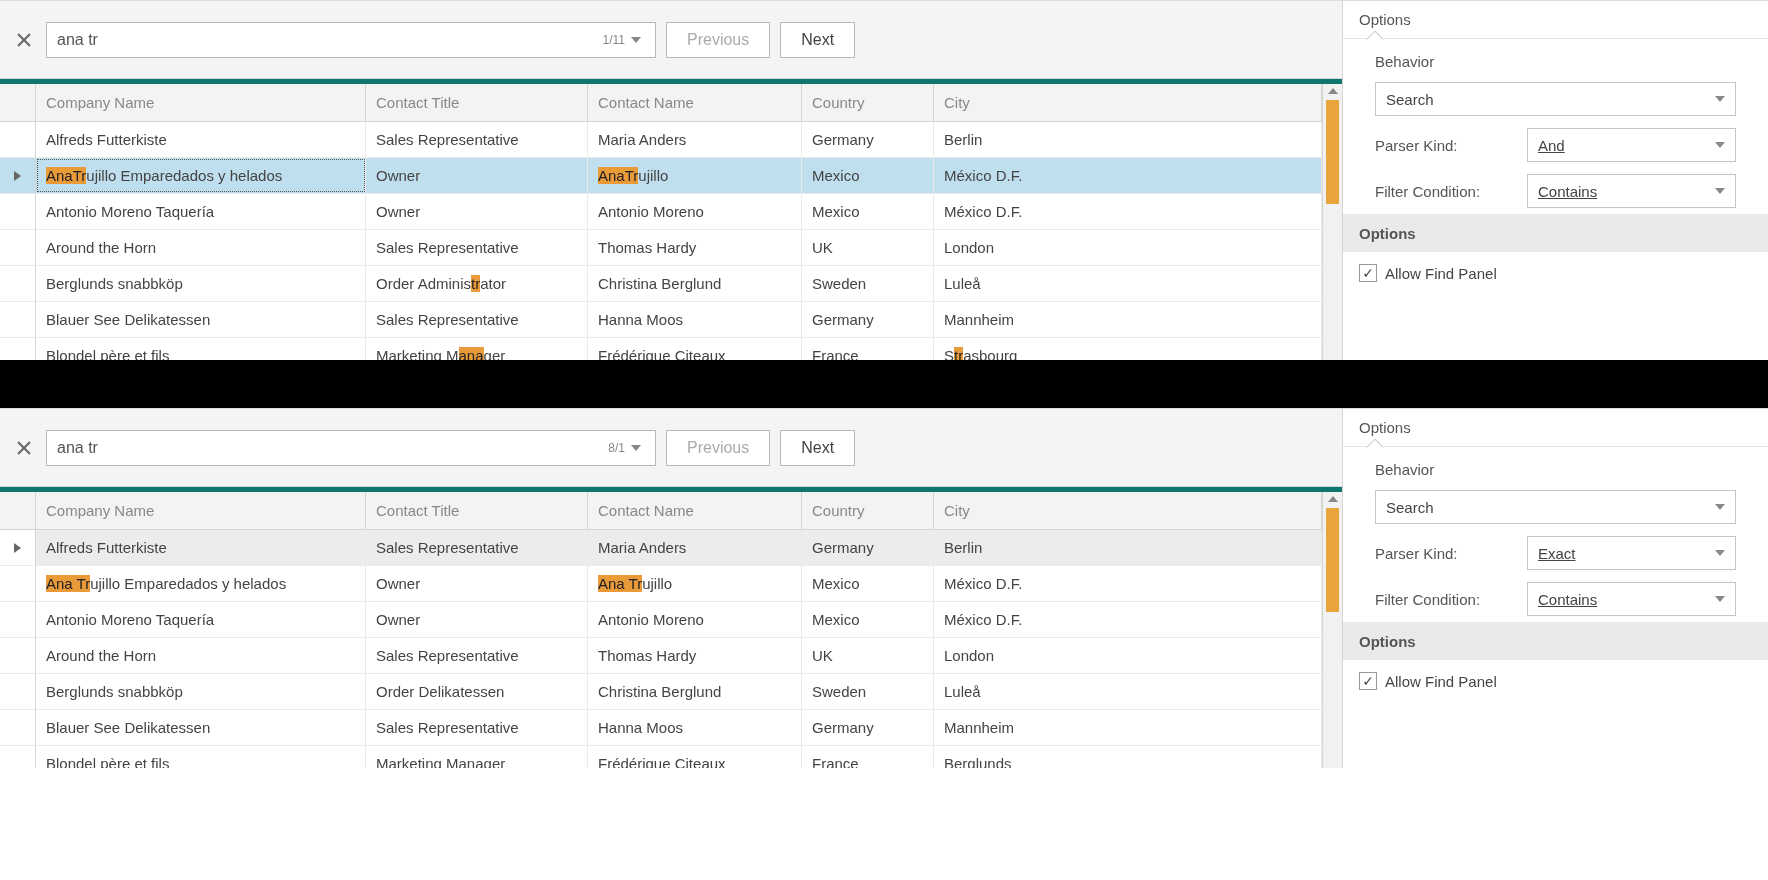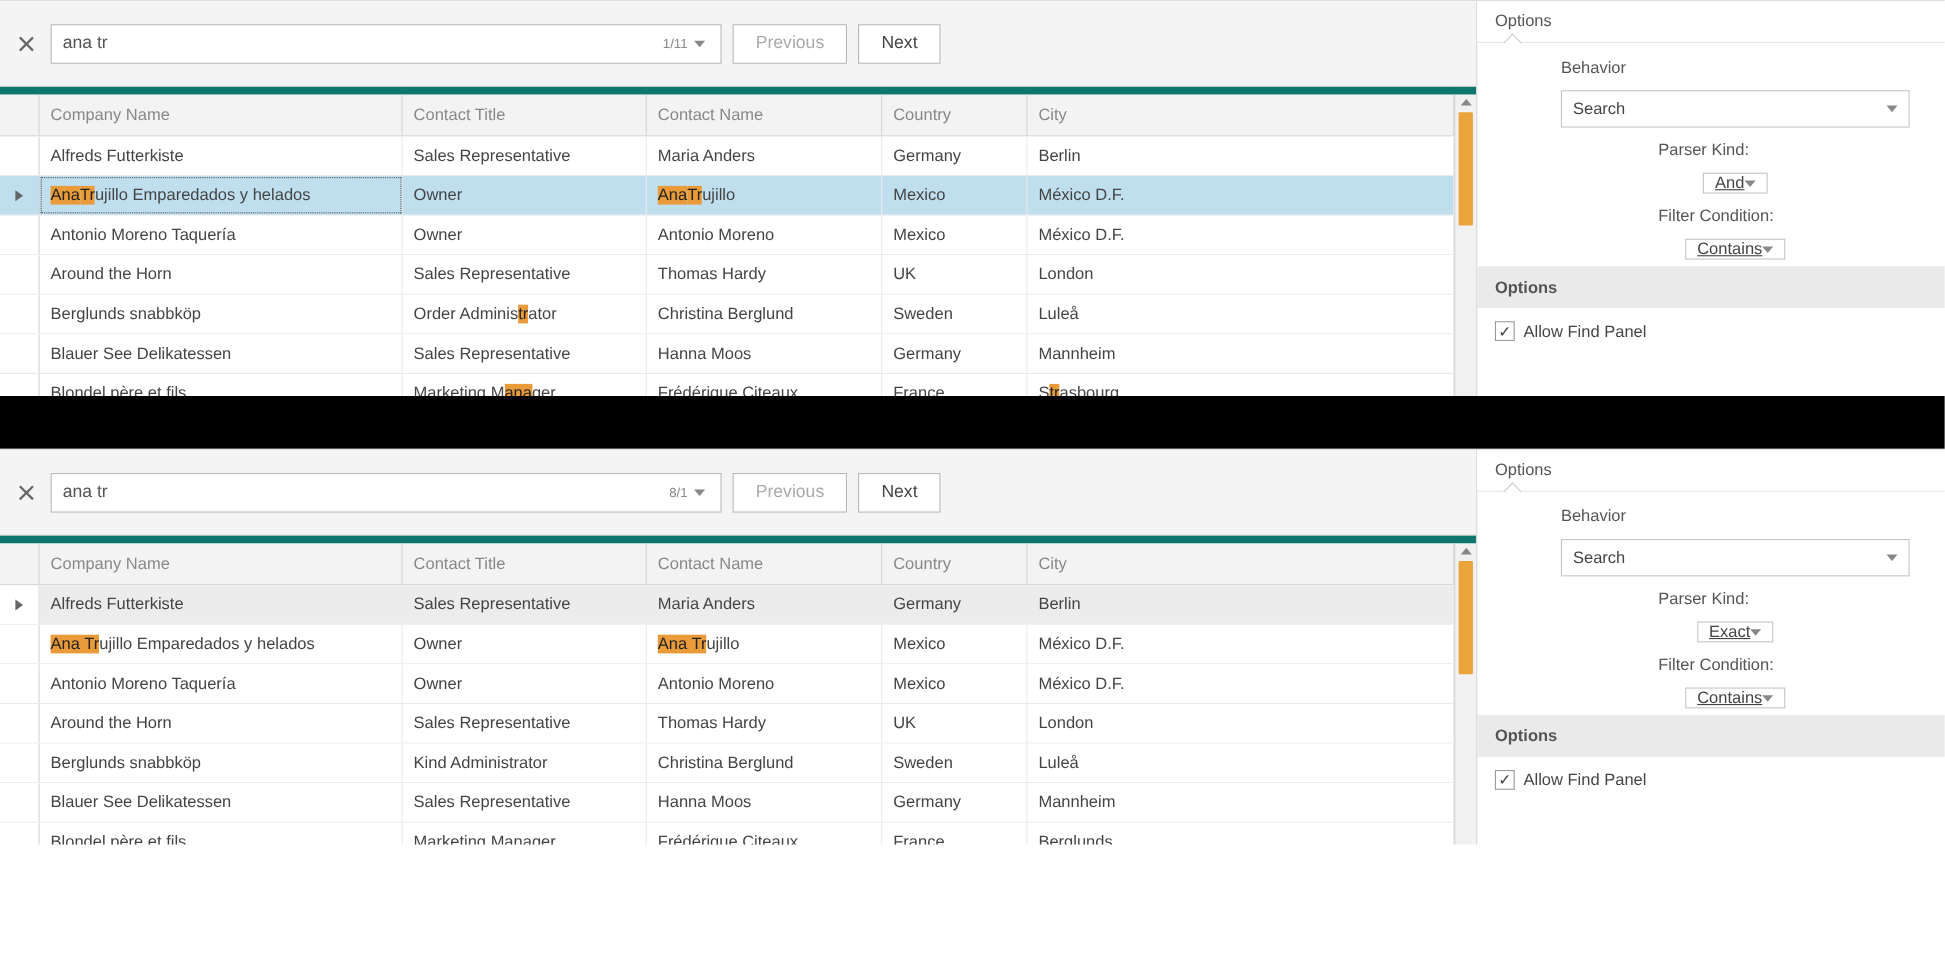--- a/index.html
+++ b/index.html
@@ -7,21 +7,21 @@
 .panel-wrap { display: flex; width: 100%; height: 360px; border-top: 1px solid #ddd; }
 .main-area { flex: 1; display: flex; flex-direction: column; min-width: 0; }
 .find-bar { display: flex; align-items: center; height: 78px; padding: 0 12px; gap: 10px; background: #f4f4f4; border-bottom: 1px solid #d5d5d5; }
 .close-x { width: 24px; height: 24px; display: flex; align-items: center; justify-content: center; cursor: pointer; color: #666; font-size: 18px; }
 .search-box { flex: 0 0 610px; height: 36px; background: #fff; border: 1px solid #b8b8b8; display: flex; align-items: center; padding: 0 10px; position: relative; }
 .search-input { border: none; outline: none; flex: 1; font-size: 16px; color: #555; background: transparent; font-family: inherit; }
 .counter-wrap { display: flex; align-items: center; gap: 6px; color: #888; font-size: 12px; padding-right: 4px; }
 .chev { width: 0; height: 0; border-left: 5px solid transparent; border-right: 5px solid transparent; border-top: 6px solid #888; }
 .btn { height: 36px; padding: 0 20px; background: #fff; border: 1px solid #b8b8b8; display: flex; align-items: center; justify-content: center; color: #444; font-size: 16px; cursor: pointer; }
 .btn.disabled { color: #aaa; }
-.grid-wrap { flex: 1; display: flex; overflow: hidden; border-top: 7px solid #0f766e; }
+.grid-wrap { flex: 1; display: flex; overflow: hidden; border-top: 5px solid #0f766e; }
 .grid { flex: 1; overflow: hidden; }
 .grid-head { display: flex; height: 38px; background: #f3f3f3; border-bottom: 1px solid #d5d5d5; color: #888; }
 .indicator-col { width: 36px; border-right: 1px solid #d5d5d5; flex-shrink: 0; display: flex; align-items: center; justify-content: center; }
 .col { border-right: 1px solid #d5d5d5; padding: 0 10px; display: flex; align-items: center; white-space: nowrap; overflow: hidden; }
 .col-company { width: 330px; flex-shrink: 0; }
 .col-title { width: 222px; flex-shrink: 0; }
 .col-name { width: 214px; flex-shrink: 0; }
 .col-country { width: 132px; flex-shrink: 0; }
 .col-city { flex: 1; }
 .grid-body { overflow-y: auto; }
@@ -34,25 +34,25 @@
 .focus-cell { outline: 1px dotted #555; outline-offset: -2px; }
 .hl { background: #ea9b39; color: #222; }
 .arrow-ind { width: 0; height: 0; border-top: 5px solid transparent; border-bottom: 5px solid transparent; border-left: 7px solid #666; }
 .vscroll { width: 20px; background: #f1f1f1; border-left: 1px solid #d5d5d5; display: flex; flex-direction: column; align-items: center; padding-top: 4px; }
 .vscroll .up { width: 0; height: 0; border-left: 5px solid transparent; border-right: 5px solid transparent; border-bottom: 6px solid #888; margin-bottom: 6px; }
 .vscroll .track { flex: 1; width: 100%; position: relative; }
 .vscroll .thumb { position: absolute; top: 0; left: 3px; right: 3px; height: 40%; background: #e9a53c; border-radius: 1px; }
 .side-panel { width: 426px; border-left: 1px solid #d5d5d5; display: flex; flex-direction: column; font-size: 15px; }
 .side-header { height: 38px; padding: 0 16px; display: flex; align-items: center; color: #555; border-bottom: 1px solid #e5e5e5; position: relative; background: #fff; }
 .pointer-notch { position: absolute; bottom: -7px; left: 26px; width: 12px; height: 12px; background: #fff; border-left: 1px solid #ccc; border-top: 1px solid #ccc; transform: rotate(45deg); }
-.side-body { padding: 14px 32px 6px; display: flex; flex-direction: column; gap: 12px; margin-left: 44px; }
+.side-body { padding: 14px 32px 6px; display: flex; flex-direction: column; gap: 12px; }
 .side-label { color: #555; }
 .combo { height: 34px; border: 1px solid #c5c5c5; background: #fff; display: flex; align-items: center; justify-content: space-between; padding: 0 10px; color: #444; cursor: pointer; }
 .combo .chev { border-top-color: #888; }
-.row-pair { display: flex; align-items: center; gap: 12px; flex-direction: column; }
+.row-pair { display: flex; align-items: center; gap: 12px; }
 .row-pair .lbl { width: 140px; color: #555; }
 .row-pair .combo { flex: 1; text-decoration: underline; }
 .section-bar { height: 38px; background: #eaeaea; display: flex; align-items: center; padding: 0 16px; font-weight: 600; color: #555; }
 .check-row { display: flex; align-items: center; gap: 8px; padding: 12px 16px; }
 .checkbox { width: 18px; height: 18px; border: 1px solid #999; display: flex; align-items: center; justify-content: center; background: #fff; cursor: pointer; }
 .checkmark { color: #444; font-size: 14px; line-height: 1; }
 .divider-black { height: 48px; background: #000; width: 100%; }
 </style>
 </head>
 <body>
@@ -281,21 +281,21 @@
               <div class="indicator-col"></div>
               <div class="col col-company">Around the Horn</div>
               <div class="col col-title">Sales Representative</div>
               <div class="col col-name">Thomas Hardy</div>
               <div class="col col-country">UK</div>
               <div class="col col-city">London</div>
             </div>
             <div class="row">
               <div class="indicator-col"></div>
               <div class="col col-company">Berglunds snabbköp</div>
-              <div class="col col-title">Kind Administrator</div>
+              <div class="col col-title">Order Delikatessen</div>
               <div class="col col-name">Christina Berglund</div>
               <div class="col col-country">Sweden</div>
               <div class="col col-city">Luleå</div>
             </div>
             <div class="row">
               <div class="indicator-col"></div>
               <div class="col col-company">Blauer See Delikatessen</div>
               <div class="col col-title">Sales Representative</div>
               <div class="col col-name">Hanna Moos</div>
               <div class="col col-country">Germany</div>

